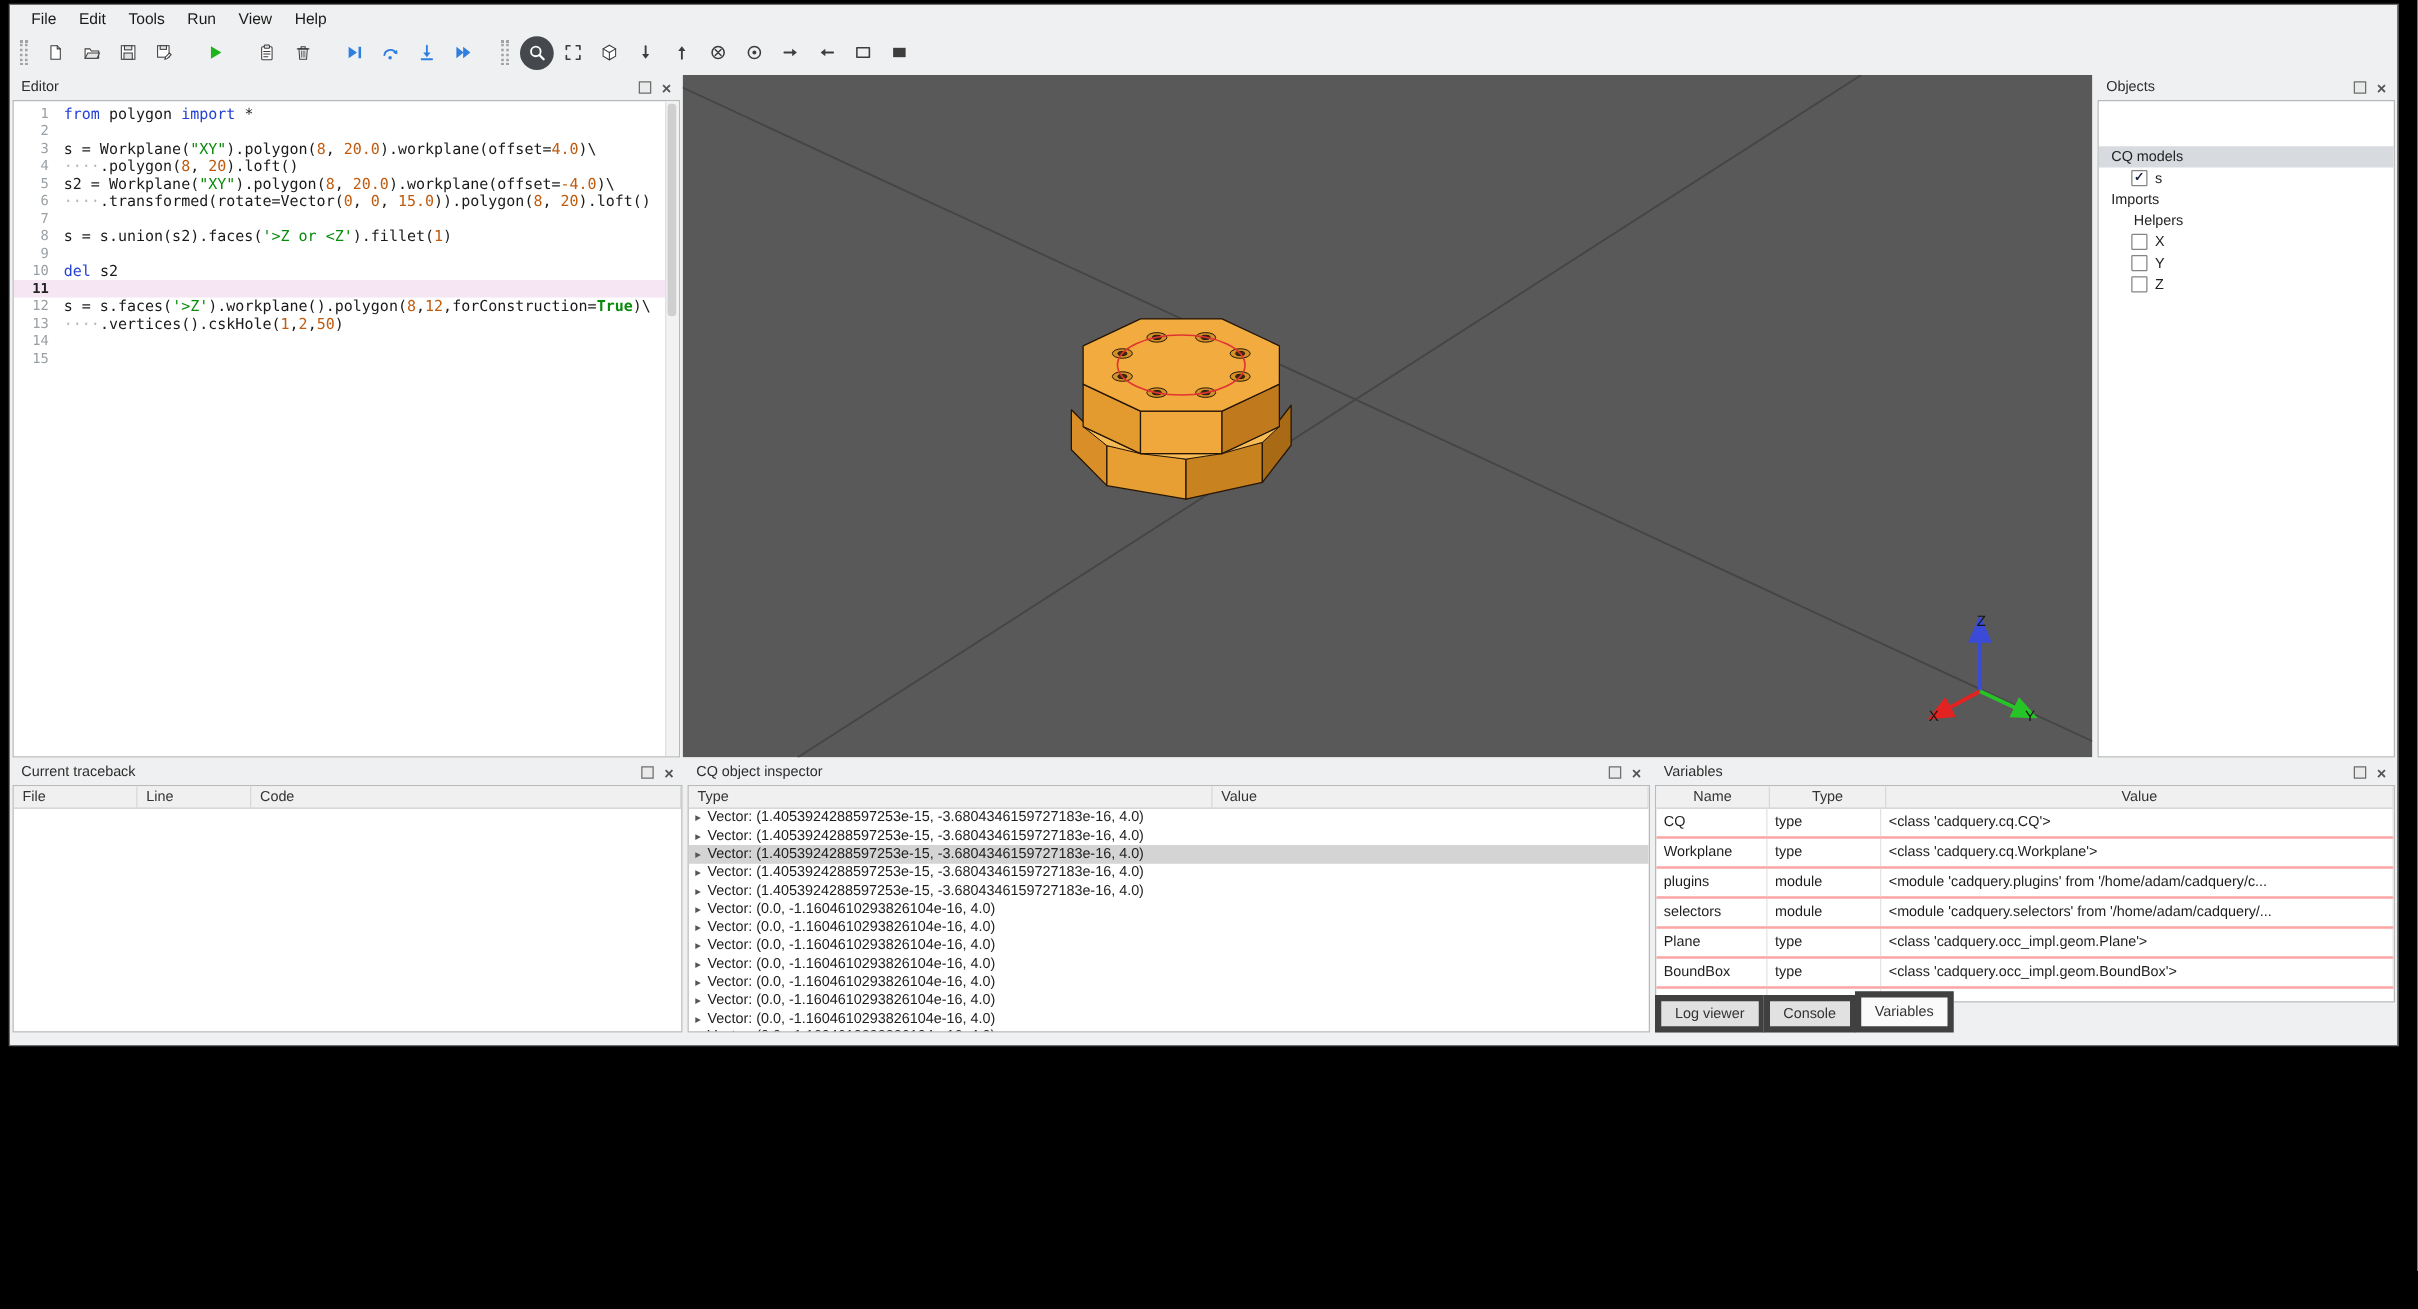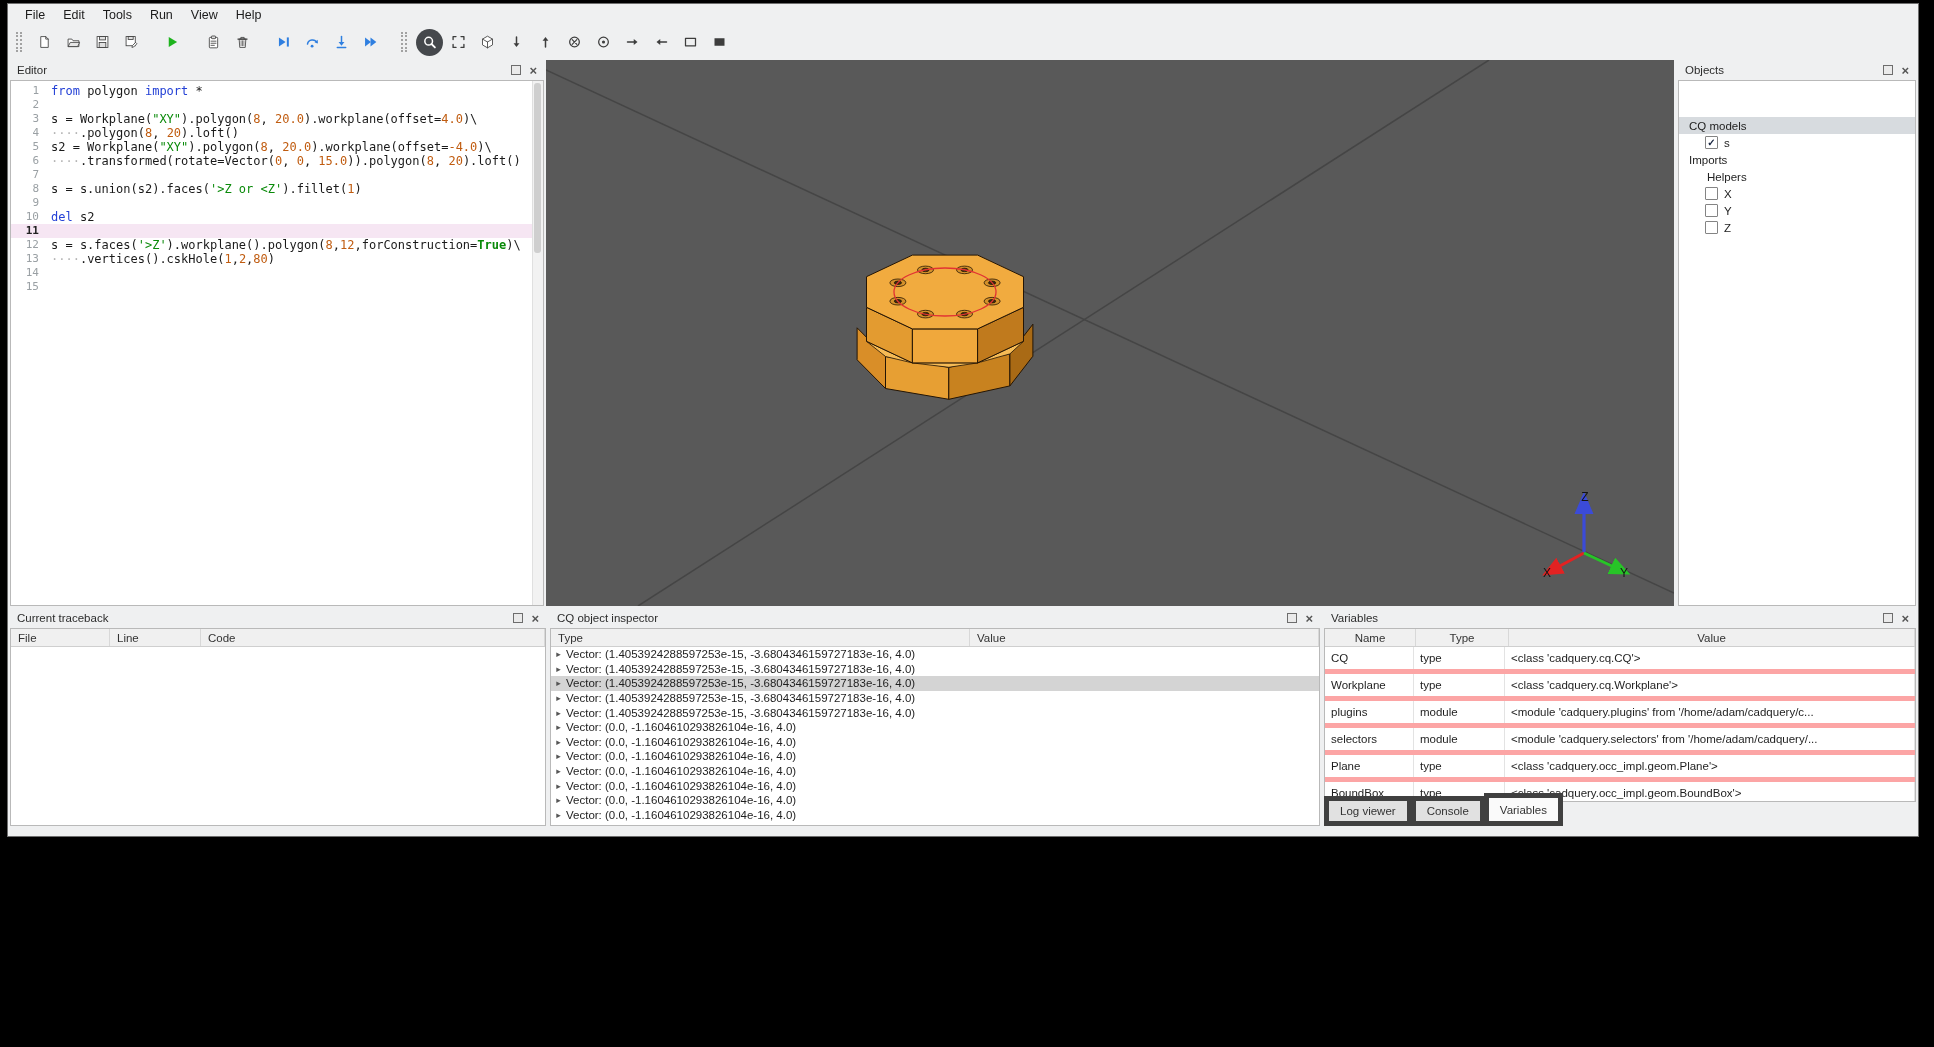--- a/index.html
+++ b/index.html
@@ -65,21 +65,21 @@
   .tbc0{flex:0 0 84px;} .tbc1{flex:0 0 76px;} .tbc2{flex:1;}
 
   
   .insp-type{flex:0 0 404px;} .insp-value{flex:1;}
   .insp-row{height:14.6px;display:flex;align-items:center;font-size:11.5px;color:#1e1e1e;white-space:nowrap;}
   .insp-row.selected{background:var(--theme-selection-row,#d6d6d6);}
   .insp-arrow{width:15px;text-align:center;color:#555;font-size:9px;flex:none;}
 
   
   .vc-name{flex:0 0 76px;} .vc-type{flex:0 0 78px;} .vc-value{flex:1;}
-  .var-row{display:flex;height:22px;border-bottom:5px solid #fca5a5;font-size:11.5px;align-items:stretch;}
+  .var-row{display:flex;height:22px;border-bottom:2px solid #fca5a5;font-size:11.5px;align-items:stretch;}
   .vc{padding:2px 6px;border-right:1px solid #e3e3e3;display:flex;align-items:center;
       overflow:hidden;white-space:nowrap;color:#1e1e1e;}
 
   
   .tabbar{position:absolute;left:0;bottom:0;height:24px;display:flex;align-items:flex-end;}
   .tab{height:20px;padding:0 11px;display:flex;align-items:center;font-size:11.5px;background:#e1e1e1;
        border:5px solid #404040;margin-right:-1px;color:#333;}
   .tab.active{background:#fafafa;height:23px;}
 
   
@@ -264,21 +264,21 @@
           <div class="ed-line"><span class="ed-gutter">3</span><span class="ed-code"><span class="tok-p">s = Workplane(</span><span class="tok-s">"XY"</span><span class="tok-p">).polygon(</span><span class="tok-n">8</span><span class="tok-p">, </span><span class="tok-n">20.0</span><span class="tok-p">).workplane(offset=</span><span class="tok-n">4.0</span><span class="tok-p">)\</span></span></div>
           <div class="ed-line"><span class="ed-gutter">4</span><span class="ed-code"><span class="tok-w">····</span><span class="tok-p">.polygon(</span><span class="tok-n">8</span><span class="tok-p">, </span><span class="tok-n">20</span><span class="tok-p">).loft()</span></span></div>
           <div class="ed-line"><span class="ed-gutter">5</span><span class="ed-code"><span class="tok-p">s2 = Workplane(</span><span class="tok-s">"XY"</span><span class="tok-p">).polygon(</span><span class="tok-n">8</span><span class="tok-p">, </span><span class="tok-n">20.0</span><span class="tok-p">).workplane(offset=</span><span class="tok-n">-4.0</span><span class="tok-p">)\</span></span></div>
           <div class="ed-line"><span class="ed-gutter">6</span><span class="ed-code"><span class="tok-w">····</span><span class="tok-p">.transformed(rotate=Vector(</span><span class="tok-n">0</span><span class="tok-p">, </span><span class="tok-n">0</span><span class="tok-p">, </span><span class="tok-n">15.0</span><span class="tok-p">)).polygon(</span><span class="tok-n">8</span><span class="tok-p">, </span><span class="tok-n">20</span><span class="tok-p">).loft()</span></span></div>
           <div class="ed-line"><span class="ed-gutter">7</span><span class="ed-code"></span></div>
           <div class="ed-line"><span class="ed-gutter">8</span><span class="ed-code"><span class="tok-p">s = s.union(s2).faces(</span><span class="tok-s">'&gt;Z or &lt;Z'</span><span class="tok-p">).fillet(</span><span class="tok-n">1</span><span class="tok-p">)</span></span></div>
           <div class="ed-line"><span class="ed-gutter">9</span><span class="ed-code"></span></div>
           <div class="ed-line"><span class="ed-gutter">10</span><span class="ed-code"><span class="tok-k">del</span><span class="tok-p"> s2</span></span></div>
           <div class="ed-line current"><span class="ed-gutter">11</span><span class="ed-code"></span></div>
           <div class="ed-line"><span class="ed-gutter">12</span><span class="ed-code"><span class="tok-p">s = s.faces(</span><span class="tok-s">'&gt;Z'</span><span class="tok-p">).workplane().polygon(</span><span class="tok-n">8</span><span class="tok-p">,</span><span class="tok-n">12</span><span class="tok-p">,forConstruction=</span><span class="tok-b">True</span><span class="tok-p">)\</span></span></div>
-          <div class="ed-line"><span class="ed-gutter">13</span><span class="ed-code"><span class="tok-w">····</span><span class="tok-p">.vertices().cskHole(</span><span class="tok-n">1</span><span class="tok-p">,</span><span class="tok-n">2</span><span class="tok-p">,</span><span class="tok-n">80</span><span class="tok-p">)</span></span></div>
+          <div class="ed-line"><span class="ed-gutter">13</span><span class="ed-code"><span class="tok-w">····</span><span class="tok-p">.vertices().cskHole(</span><span class="tok-n">1</span><span class="tok-p">,</span><span class="tok-n">2</span><span class="tok-p">,</span><span class="tok-n">50</span><span class="tok-p">)</span></span></div>
           <div class="ed-line"><span class="ed-gutter">14</span><span class="ed-code"></span></div>
           <div class="ed-line"><span class="ed-gutter">15</span><span class="ed-code"></span></div>
         </div>
       <div class="ed-scroll">
         <div class="ed-thumb"></div>
       </div>
     </div>
   </div>
 
   <div class="viewport" style="left:538px;top:56px;width:1128px;height:546px;">

